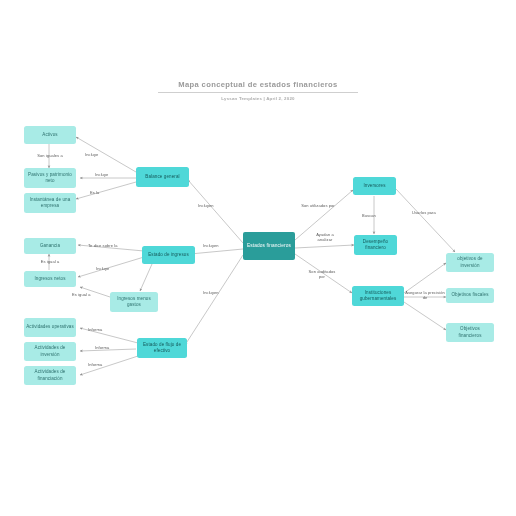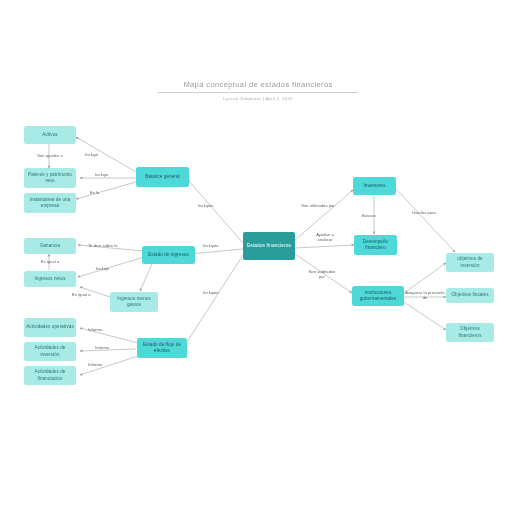--- a/index.html
+++ b/index.html
@@ -22,20 +22,21 @@
     width: 516px;
     height: 516px;
     pointer-events: none;
   }
   .title-block {
     position: absolute;
     left: 158px;
     top: 80px;
     width: 200px;
     text-align: center;
+    font-weight: bold;
   }
   .title-text {
     font-size: 7.6px;
     color: #9a9a9a;
     letter-spacing: 0.35px;
     padding-bottom: 3px;
     border-bottom: 1px solid #cfcfcf;
     white-space: nowrap;
   }
   .subtitle-text {

